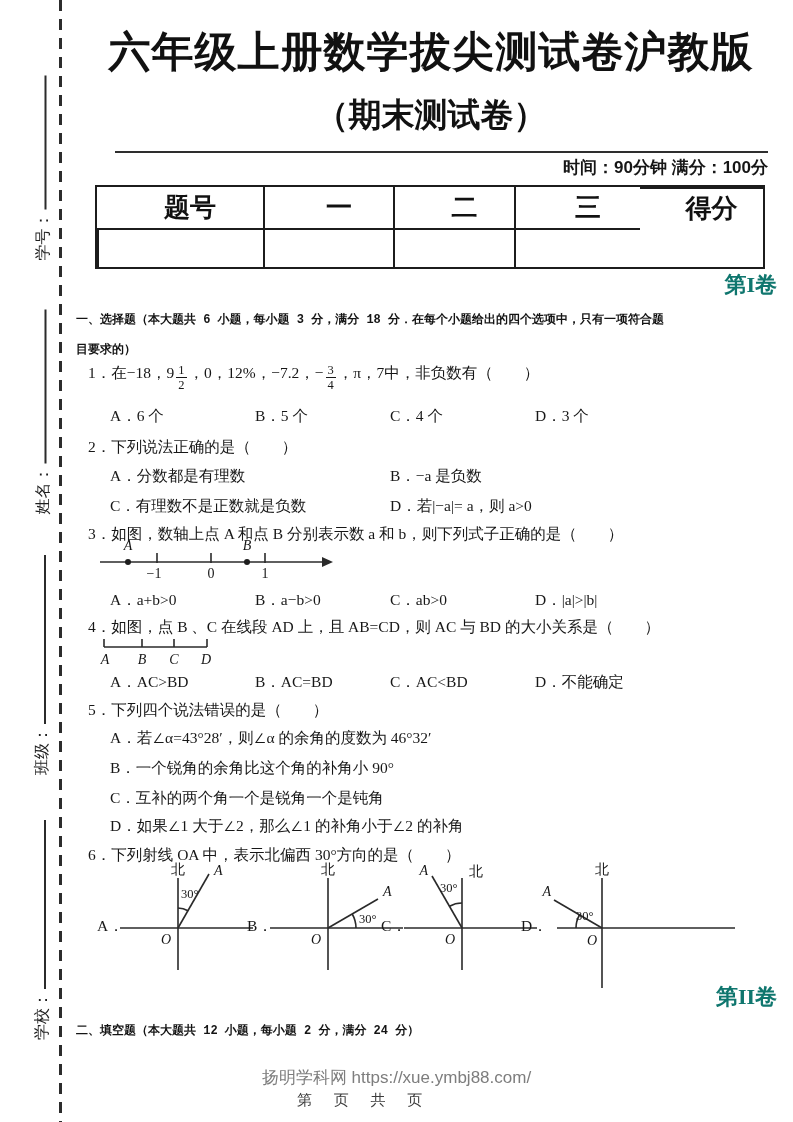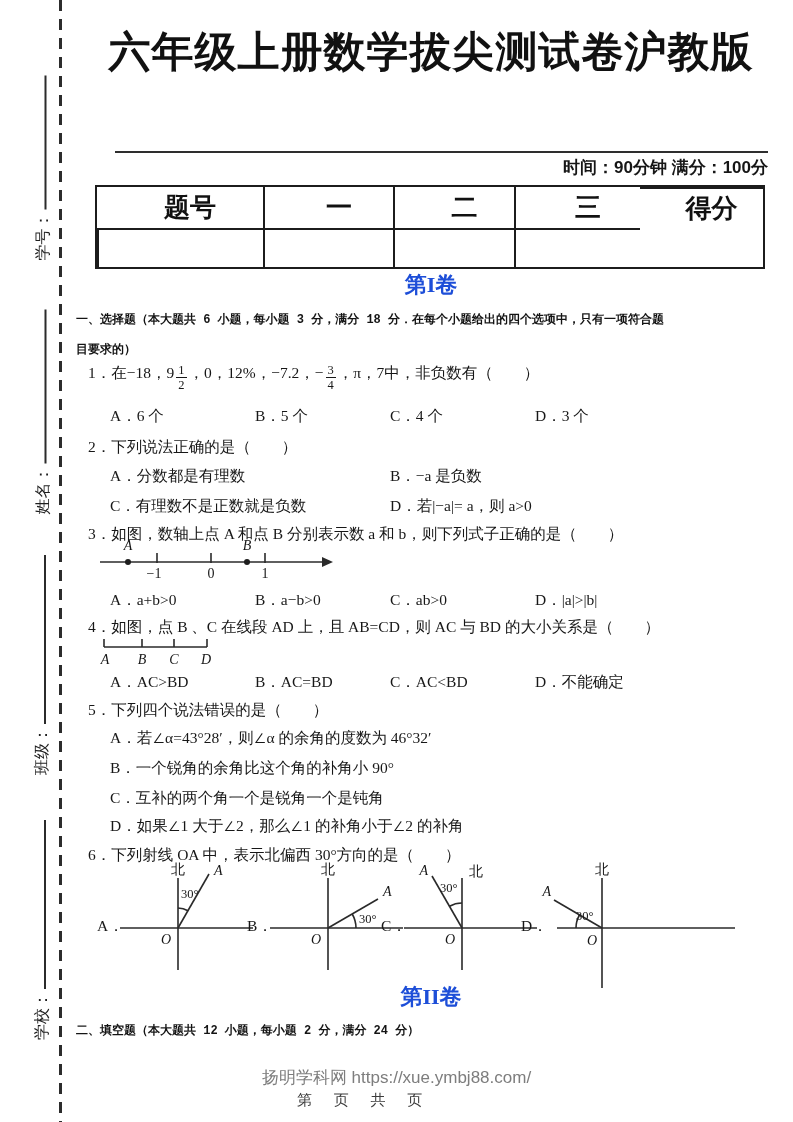--- a/index.html
+++ b/index.html
@@ -21,22 +21,22 @@
     font-family:"Liberation Sans",sans-serif;font-weight:600;font-size:17px;color:#161616;}
   
   .stable{position:absolute;left:95px;top:185px;display:grid;
     grid-template-columns:166px 130px 121px 126px 123px;grid-template-rows:41px 39px;
     border:2px solid #1c1c1c;}
   .stable .c{border-left:2px solid #1c1c1c;border-top:2px solid #1c1c1c;
     display:flex;align-items:center;justify-content:center;
     font-family:"Liberation Sans",sans-serif;font-weight:700;font-size:26px;color:#111;padding-left:20px;}
   .stable .nbl{border-left:none;}
   .stable .nbt{border-top:none;}
-  .parthead{position:absolute;left:85px;width:692px;text-align:center;
-    font-weight:700;font-size:22px;color:#1d4ed8;}
+  .parthead{position:absolute;left:85px;width:692px;text-align:right;
+    font-weight:700;font-size:22px;color:#0f766e;}
   .sechead{position:absolute;left:76px;width:695px;
     font-family:Liberation Mono, monospace;font-weight:700;font-size:12px;color:#141414;}
   .qtext{position:absolute;left:88px;width:695px;font-size:15.5px;color:#171717;white-space:nowrap;}
   .opt{position:absolute;font-size:15.5px;color:#171717;white-space:nowrap;}
   
   .q1row{position:absolute;left:88px;top:363px;height:40px;display:flex;align-items:flex-start;font-size:15.5px;}
   .frac{display:inline-flex;flex-direction:column;align-items:center;font-size:12.5px;line-height:1.15;margin:0 2px;}
   .frac .den{border-top:1px solid #161616;padding:0 2px;}
   .frac .num{padding:0 2px;}
   
@@ -71,20 +71,21 @@
   <div class="mfield" style="left:-68px;top:650px;width:220px;">
     <span class="mtext">班级：</span>
     <span class="mline"></span>
   </div>
   <div class="mfield" style="left:-68px;top:915px;width:220px;">
     <span class="mtext">学校：</span>
     <span class="mline"></span>
   </div>
 
   <div class="title">六年级上册数学拔尖测试卷沪教版</div>
+  <div class="subtitle">（期末测试卷）</div>
   <div class="metarule"></div>
   <div class="meta">时间：90分钟  满分：100分</div>
 
   <div class="stable">
     <div class="c nbl nbt">题号</div>
     <div class="c nbt">一</div>
     <div class="c nbt">二</div>
     <div class="c nbt">三</div>
     <div class="c nbl">得分</div>
     <div class="c"></div>

